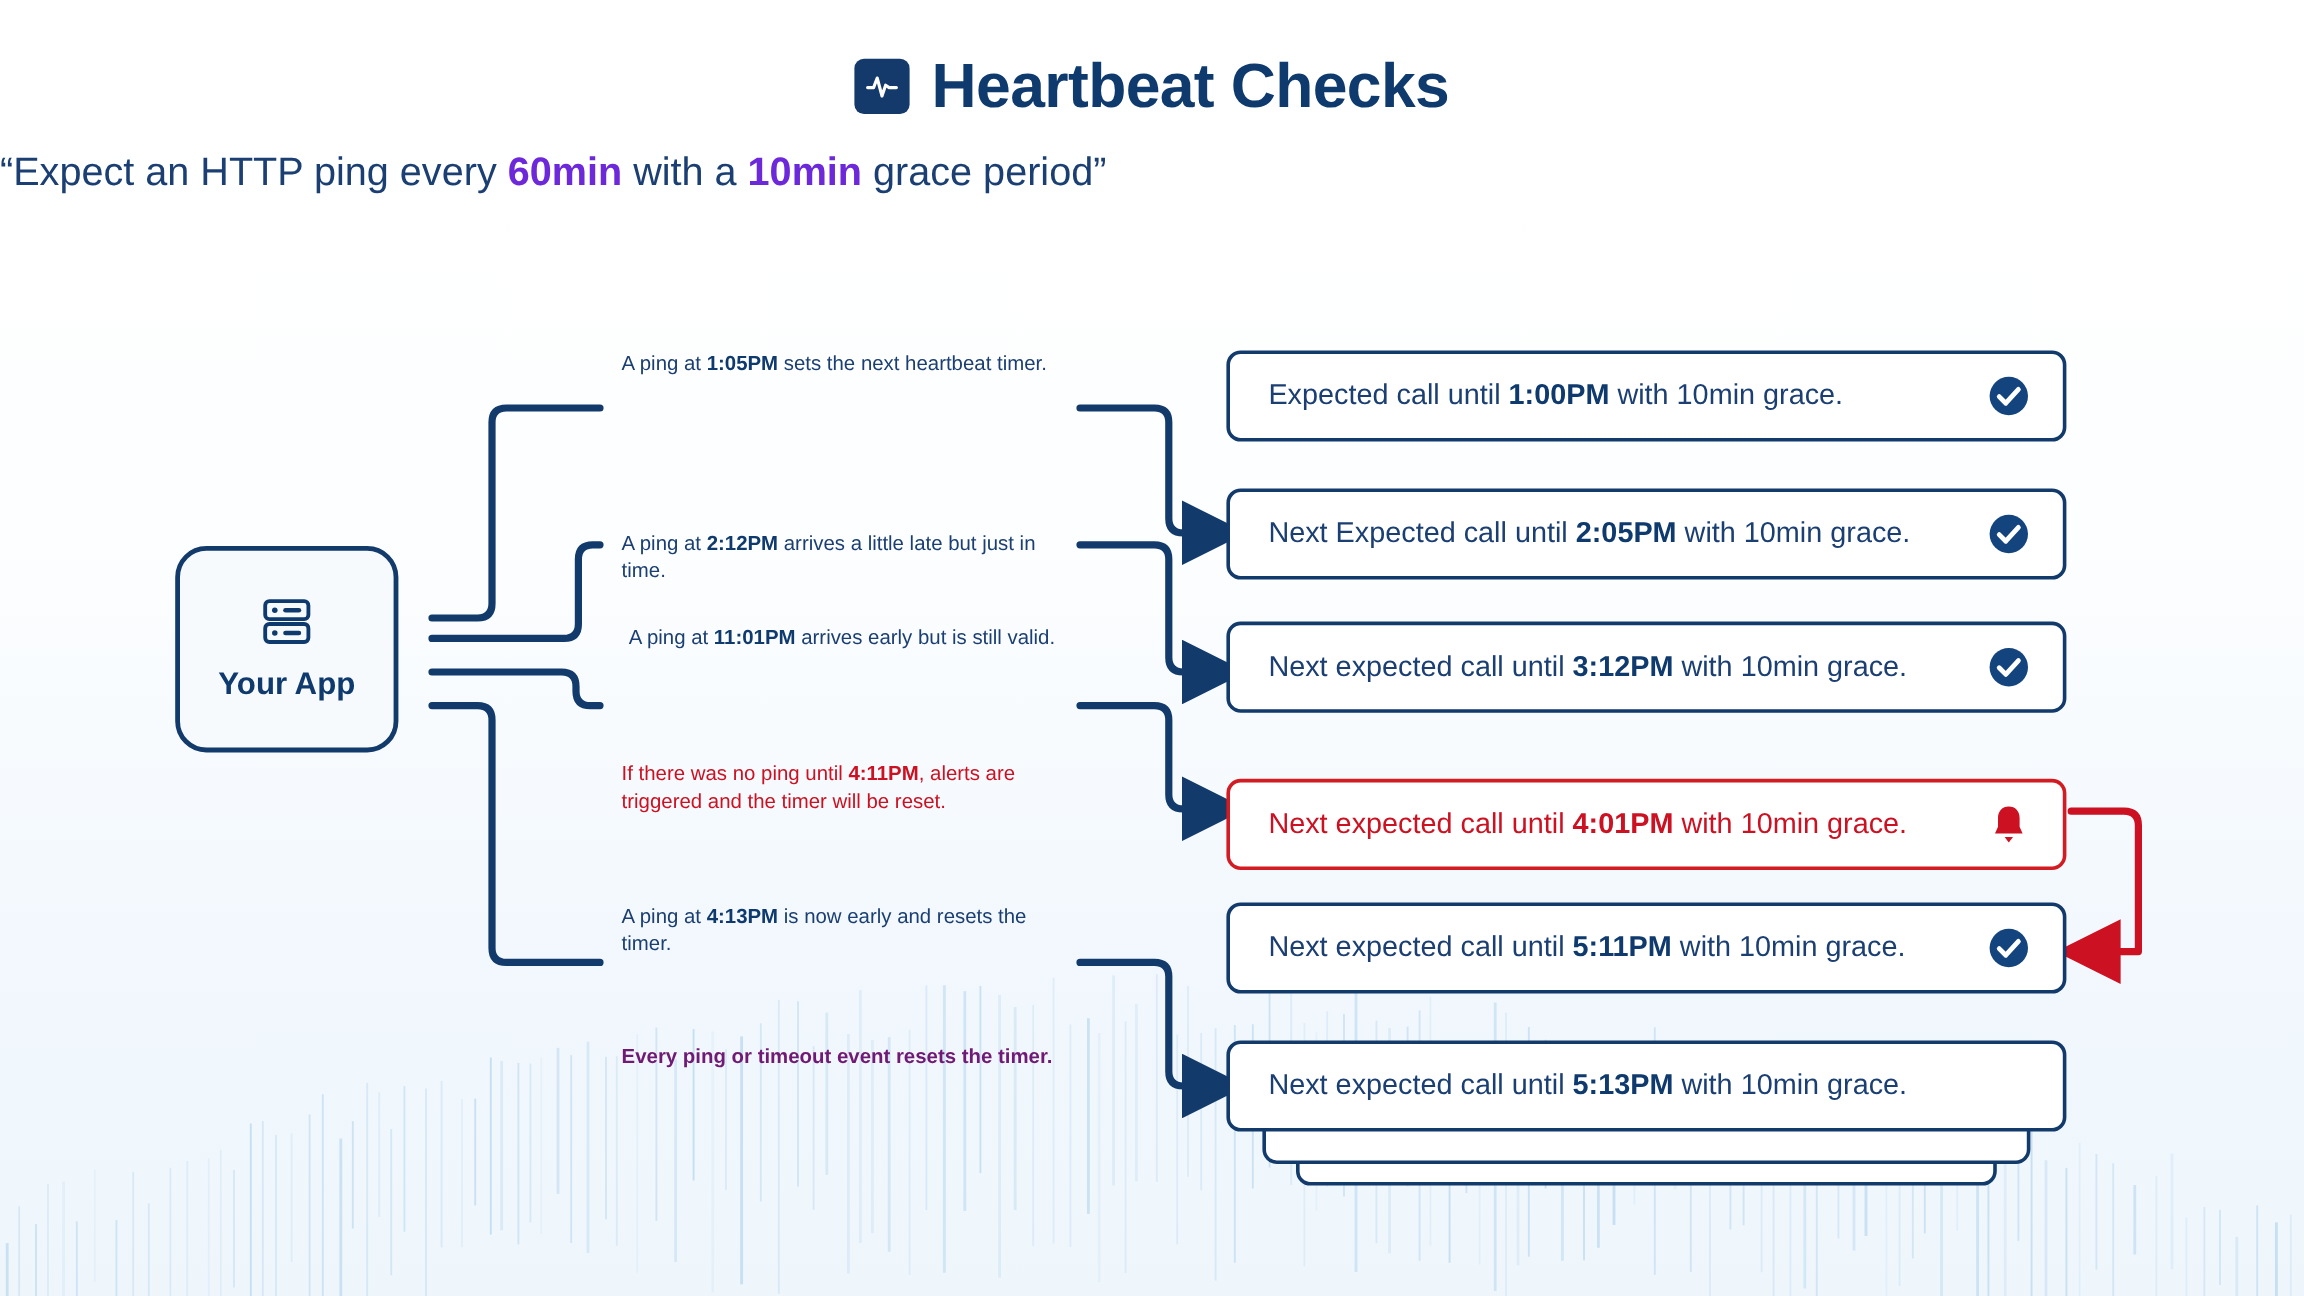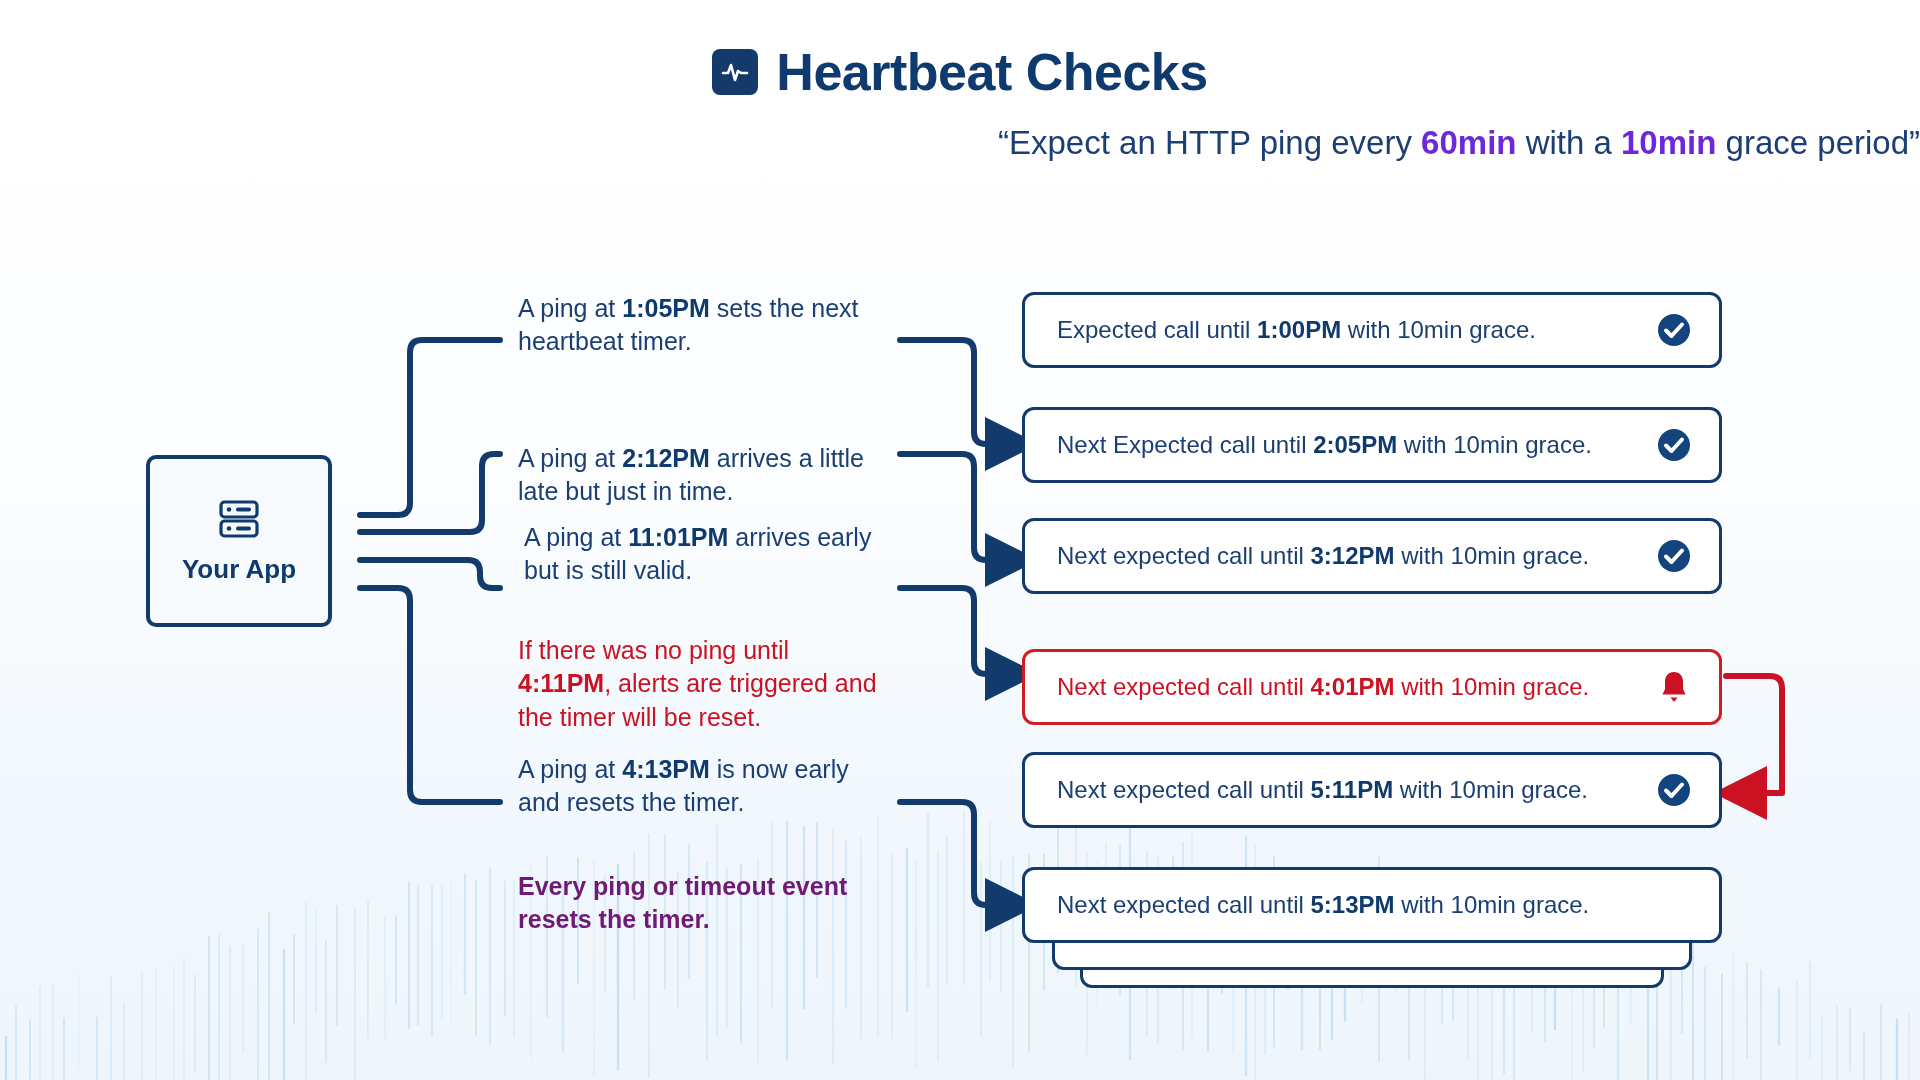--- a/index.html
+++ b/index.html
@@ -15,21 +15,21 @@
 
   
   #barcode {
     position: absolute;
     left: 0; bottom: 0;
     width: 1920px; height: 300px;
     pointer-events: none;
   }
 
   
-  .header { position: absolute; top: 0; left: 0; width: 1920px; text-align: right; }
+  .header { position: absolute; top: 0; left: 0; width: 1920px; text-align: left; }
   .title-row {
     display: flex; align-items: center; justify-content: center;
     gap: 18px; margin-top: 46px;
   }
   .title-icon {
     width: 46px; height: 46px; border-radius: 8px;
     background: #133a6b;
     display: flex; align-items: center; justify-content: center;
     flex: 0 0 auto;
   }
@@ -49,34 +49,34 @@
     width: 1920px; height: 1080px;
     pointer-events: none;
   }
 
   
   .app-node {
     position: absolute;
     left: 146px; top: 455px;
     width: 186px; height: 172px;
     border: 4px solid #123a6b;
-    border-radius: 10px;
+    border-radius: 26px;
     background: #f7fafd;
     display: flex; flex-direction: column;
     align-items: center; justify-content: center;
     gap: 10px;
   }
   .app-label { font-size: 26px; font-weight: bold; color: #0f3a6e; }
 
   
   .desc {
     position: absolute;
     left: 518px;
     width: 360px;
-    font-size: 25px;
+    font-size: 17px;
     line-height: 1.33;
     color: #1b3f72;
   }
   .desc b { font-weight: bold; color: #0f3a6e; }
   .desc.alert { color: #cc1122; margin-top: 14px; }
   .desc.alert b { color: #cc1122; }
   .desc.strong { font-weight: bold; color: #701a75; }
 
   .desc-1 { top: 292px; }
   .desc-2 { top: 406px; margin-top: 36px; }

